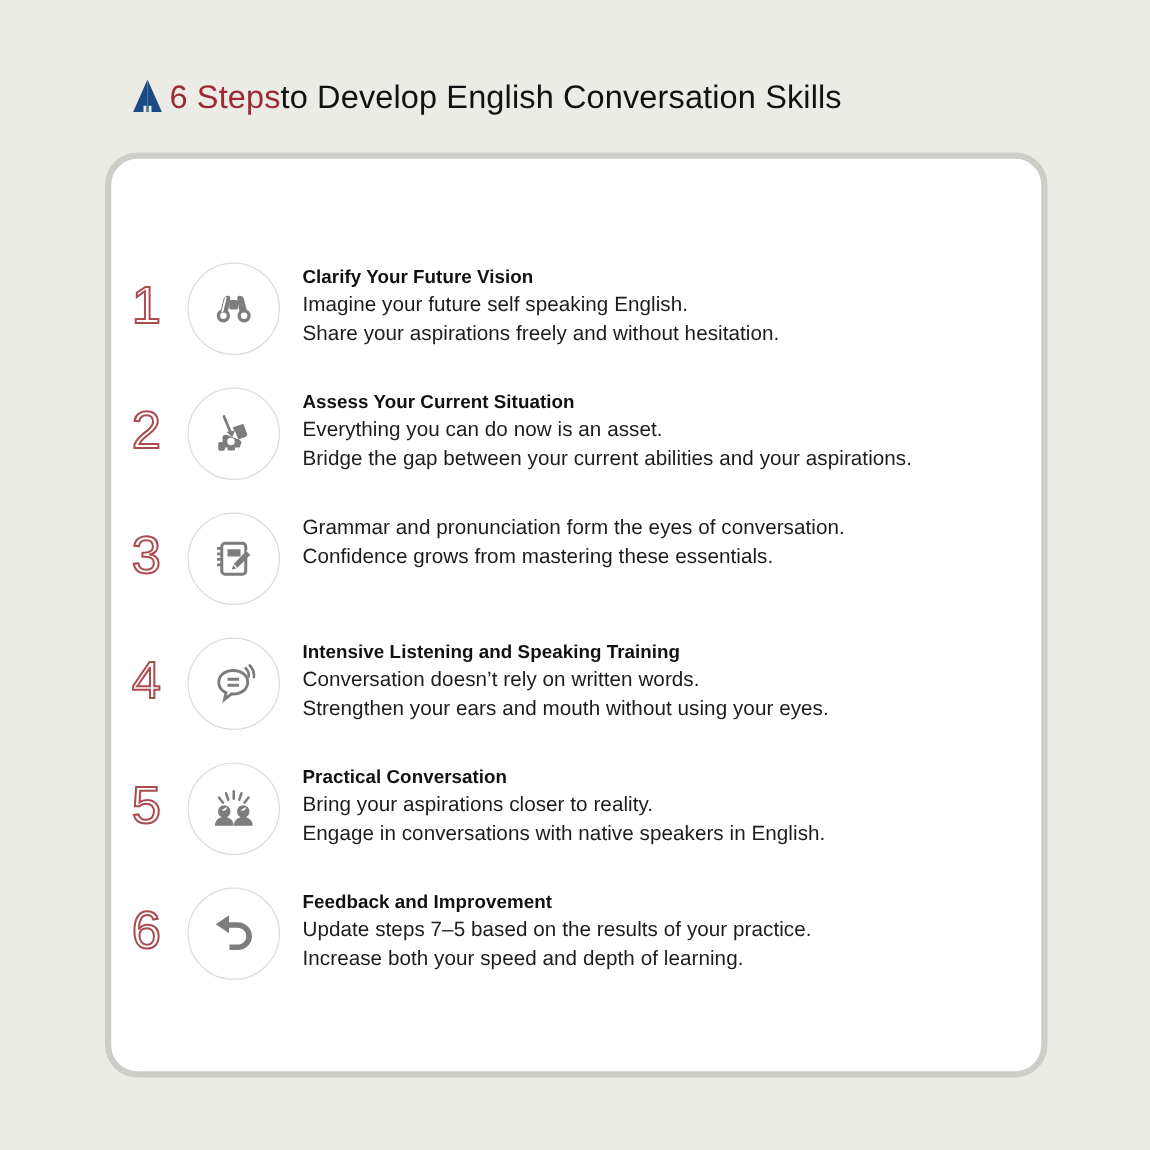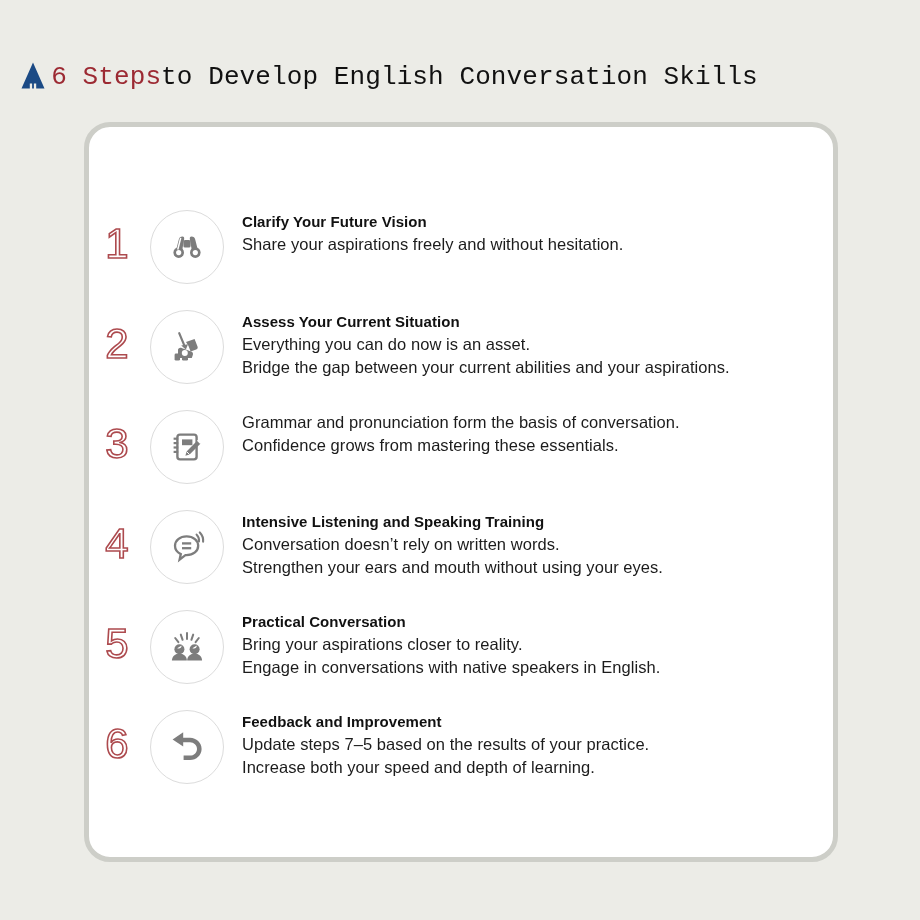--- a/index.html
+++ b/index.html
@@ -23,21 +23,20 @@
   }
 
   
   .title-bar {
     position: absolute;
     left: 0;
     top: 62px;
     width: 777px;
     text-align: center;
     white-space: nowrap;
-    font-family: Liberation Mono, monospace;
   }
   .title-text {
     display: inline-block;
     vertical-align: middle;
     font-size: 26px;
     letter-spacing: 0.1px;
     color: #111111;
   }
   .title-accent {
     color: #9c2a33;
@@ -165,20 +164,21 @@
                 </g>
                 <circle cx="12.7" cy="26.6" r="2.6" fill="#ffffff"></circle>
                 <circle cx="29.3" cy="26.6" r="2.6" fill="#ffffff"></circle>
                 <path d="M14.6 12.4 L11.9 23.0" stroke="#ffffff" stroke-width="1.5" fill="none" stroke-linecap="round"></path>
               </svg>
             </span>
           </div>
         </div>
         <div class="step-text">
           <div class="step-heading">Clarify Your Future Vision</div>
+          <div class="step-line">Imagine your future self speaking English.</div>
           <div class="step-line">Share your aspirations freely and without hesitation.</div>
         </div>
       </div>
 
       <div class="step" style="top:178px;">
         <div class="step-num">2</div>
         <div class="step-icon-wrap">
           <div class="icon-circle">
             <span>
               <svg width="42" height="42" viewBox="0 0 42 42" aria-hidden="true">
@@ -223,21 +223,21 @@
                 <g fill="#7d7d7d">
                   <path d="M31.4 14.4 L34.6 17.6 L23.6 28.6 L19.4 29.8 L20.6 25.6 Z"></path>
                 </g>
                 <path d="M31.4 14.4 L34.6 17.6" stroke="#ffffff" stroke-width="1.2"></path>
                 <path d="M20.6 25.6 L23.6 28.6" stroke="#ffffff" stroke-width="1.0"></path>
               </svg>
             </span>
           </div>
         </div>
         <div class="step-text">
-          <div class="step-line">Grammar and pronunciation form the basis of conversation.</div>
+          <div class="step-line">Grammar and pronunciation form the eyes of conversation.</div>
           <div class="step-line">Confidence grows from mastering these essentials.</div>
         </div>
       </div>
 
       <div class="step" style="top:378px;">
         <div class="step-num">4</div>
         <div class="step-icon-wrap">
           <div class="icon-circle">
             <span>
               <svg width="42" height="42" viewBox="0 0 42 42" aria-hidden="true">

